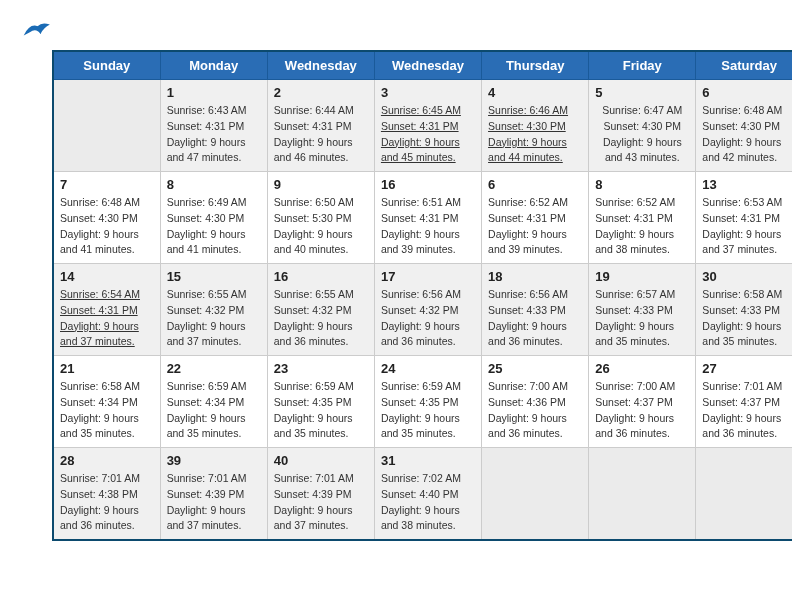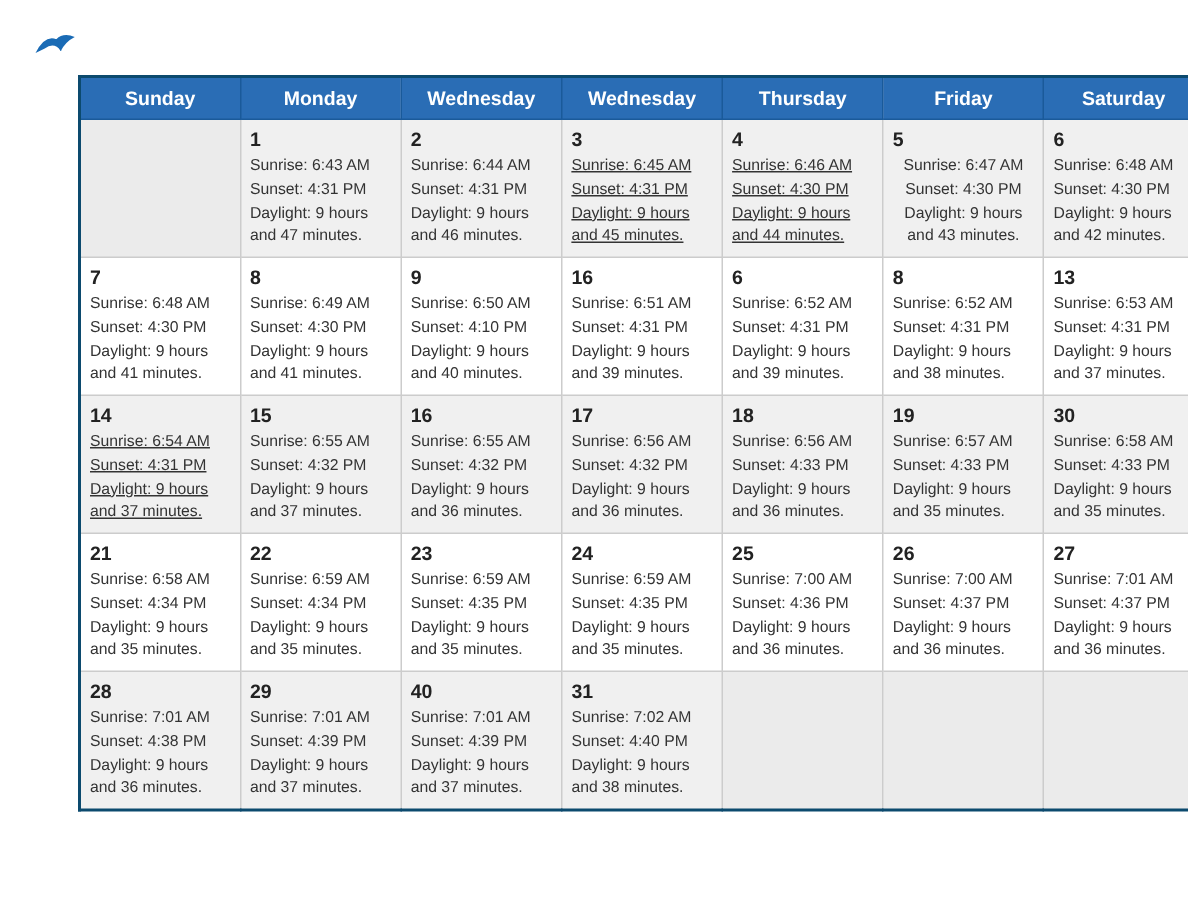--- a/index.html
+++ b/index.html
@@ -180,21 +180,21 @@
         <td>
           <div class="day-num">8</div>
           <div class="day-info" style="white-space: pre-line;">Sunrise: 6:49 AM
 Sunset: 4:30 PM
 Daylight: 9 hours
 and 41 minutes.</div>
         </td>
         <td>
           <div class="day-num">9</div>
           <div class="day-info" style="white-space: pre-line;">Sunrise: 6:50 AM
-Sunset: 4:10 PM
+Sunset: 5:30 PM
 Daylight: 9 hours
 and 40 minutes.</div>
         </td>
         <td>
           <div class="day-num">16</div>
           <div class="day-info" style="white-space: pre-line;">Sunrise: 6:51 AM
 Sunset: 4:31 PM
 Daylight: 9 hours
 and 39 minutes.</div>
         </td>
@@ -324,21 +324,21 @@
       </tr>
       <tr class="row-shaded">
         <td>
           <div class="day-num">28</div>
           <div class="day-info" style="white-space: pre-line;">Sunrise: 7:01 AM
 Sunset: 4:38 PM
 Daylight: 9 hours
 and 36 minutes.</div>
         </td>
         <td>
-          <div class="day-num">29</div>
+          <div class="day-num">39</div>
           <div class="day-info" style="white-space: pre-line;">Sunrise: 7:01 AM
 Sunset: 4:39 PM
 Daylight: 9 hours
 and 37 minutes.</div>
         </td>
         <td>
           <div class="day-num">40</div>
           <div class="day-info" style="white-space: pre-line;">Sunrise: 7:01 AM
 Sunset: 4:39 PM
 Daylight: 9 hours

